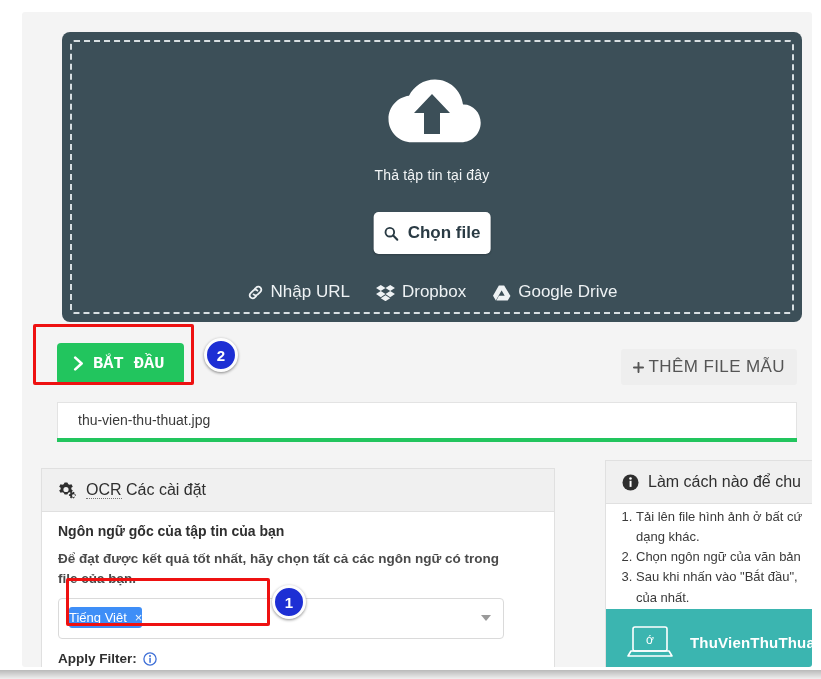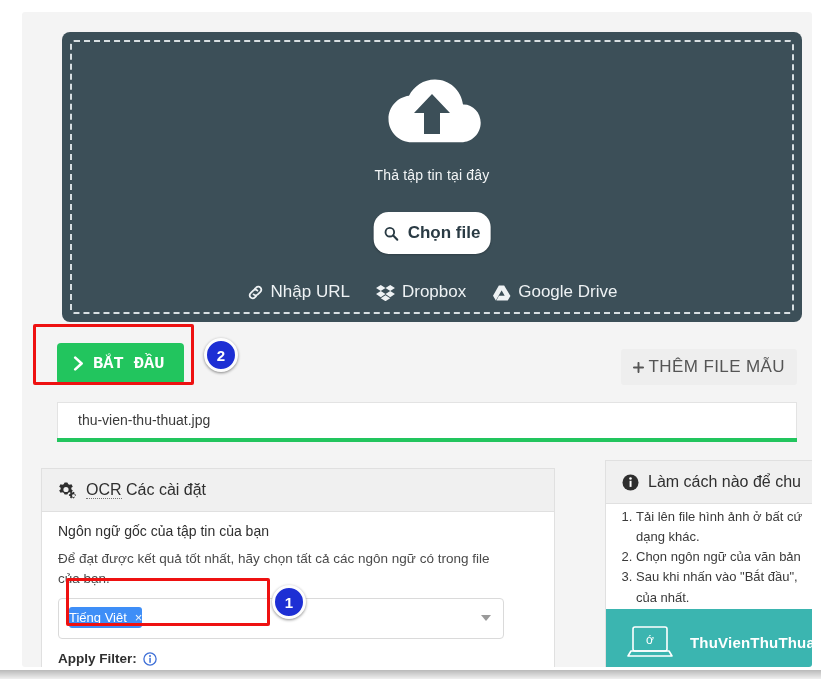--- a/index.html
+++ b/index.html
@@ -28,21 +28,21 @@
   .cloud-icon{
     position:absolute;left:50%;top:40px;transform:translateX(-50%);
     width:110px;height:82px;
   }
   .dz-caption{
     position:absolute;left:0;right:0;top:135px;text-align:center;
     color:#f2f5f6;font-size:14px;letter-spacing:.2px;
   }
   .choose-btn{
     position:absolute;left:50%;top:180px;transform:translateX(-50%);
-    background:#ffffff;color:#2a3b44;border:none;border-radius:15px;
+    background:#ffffff;color:#2a3b44;border:none;border-radius:5px;
     padding:11px 10px;font-size:17px;font-weight:bold;cursor:pointer;
     display:flex;align-items:center;gap:9px;box-shadow:0 1px 2px rgba(0,0,0,.2);
     font-family:"Liberation Sans","DejaVu Sans",sans-serif;
   }
   .dz-sources{
     position:absolute;left:0;right:0;top:250px;
     display:flex;justify-content:center;align-items:center;gap:26px;
     color:#eef2f4;font-size:17px;
   }
   .src{display:flex;align-items:center;gap:7px;cursor:pointer;}
@@ -83,25 +83,25 @@
     background:#f0f0f0;border-bottom:1px solid #e0e0e0;
     padding:12px 16px;display:flex;align-items:center;gap:9px;
     font-size:16px;color:#2f2f2f;
   }
   .panel-left{left:19px;top:448px;width:512px;height:215px;margin-top:8px;}
   .panel-right{left:583px;top:448px;width:229px;height:215px;}
 
   .ocr-abbr{border-bottom:1px dotted #777;}
 
   .opt-title{
-    position:absolute;left:16px;top:54px;font-size:14px;font-weight:normal;color:#2f2f2f;
+    position:absolute;left:16px;top:54px;font-size:14px;font-weight:bold;color:#2f2f2f;
   }
   .opt-desc{
     position:absolute;left:16px;top:80px;width:455px;font-size:13.5px;
-    color:#4a4a4a;line-height:1.5;
+    color:#4a4a4a;line-height:1.5;font-weight:bold;
   }
   .lang-select{
     position:absolute;left:16px;top:129px;width:444px;height:39px;
     background:#ffffff;border:1px solid #dadada;border-radius:4px;
   }
   .chip{
     position:absolute;left:10px;top:8px;background:#3e8ef7;color:#ffffff;
     border-radius:3px;padding:3px 0;font-size:13px;
     display:flex;align-items:center;gap:8px;
   }

